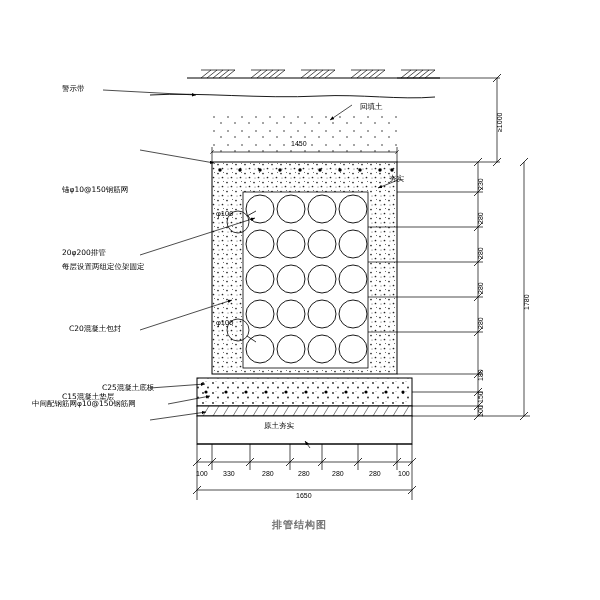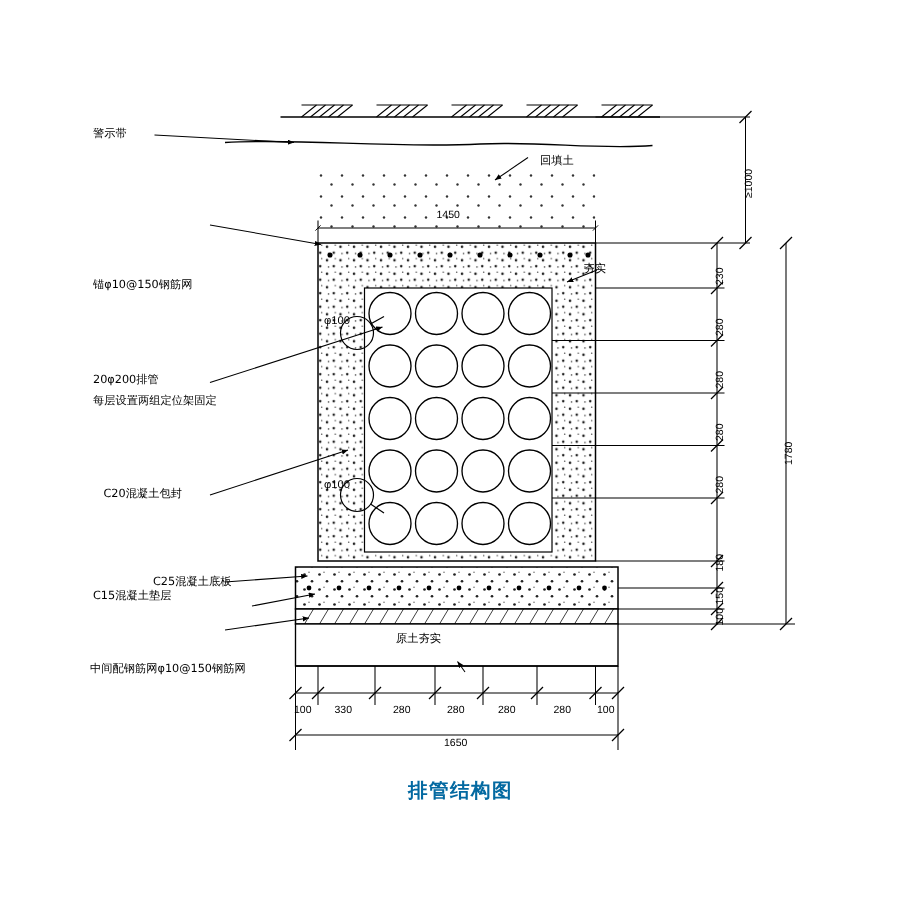--- a/index.html
+++ b/index.html
@@ -42,24 +42,24 @@
     color: #000;
     white-space: nowrap;
   }
   .dim.vert {
     transform-origin: left top;
     transform: rotate(-90deg);
   }
   .title {
     position: absolute;
     font-family: "DejaVu Sans", sans-serif;
-    font-size: 13px;
+    font-size: 10px;
     font-weight: bold;
     letter-spacing: 1px;
-    color: #0369a1;
+    color: #737373;
     white-space: nowrap;
   }
 </style>
 </head>
 <body>
 
 <div id="stage">
 
   <svg id="drawing" viewBox="0 0 600 600">
     <defs>
@@ -299,21 +299,21 @@
   </svg>
 
   <div class="lbl cn" style="left:62px; top:84px;">警示带</div>
   <div class="lbl cn" style="left:360px; top:102px;">回填土</div>
   <div class="lbl cn" style="left:62px; top:145px;margin-top:40px;">锚φ10@150钢筋网</div>
   <div class="lbl cn" style="left:389px; top:174px;">夯实</div>
   <div class="lbl cn" style="left:62px; top:248px;">20φ200排管</div>
   <div class="lbl cn" style="left:62px; top:262px;">每层设置两组定位架固定</div>
   <div class="lbl cn" style="left:69px; top:324px;">C20混凝土包封</div>
   <div class="lbl cn" style="left:62px; top:383px;margin-left:40px;">C25混凝土底板</div>
-  <div class="lbl cn" style="left:60px; top:399px;margin-top:42px;">中间配钢筋网φ10@150钢筋网</div>
+  <div class="lbl cn" style="left:32px; top:399px;">中间配钢筋网φ10@150钢筋网</div>
   <div class="lbl cn" style="left:62px; top:392px;">C15混凝土垫层</div>
   <div class="lbl cn" style="left:264px; top:421px;">原土夯实</div>
   <div class="lbl" style="left:216px; top:209px;">φ100</div>
   <div class="lbl" style="left:216px; top:318px;">φ100</div>
 
   <div class="dim" style="left:291px; top:140px;">1450</div>
   <div class="dim" style="left:296px; top:492px;">1650</div>
 
   <div class="dim" style="left:196px; top:470px;">100</div>
   <div class="dim" style="left:223px; top:470px;">330</div>

